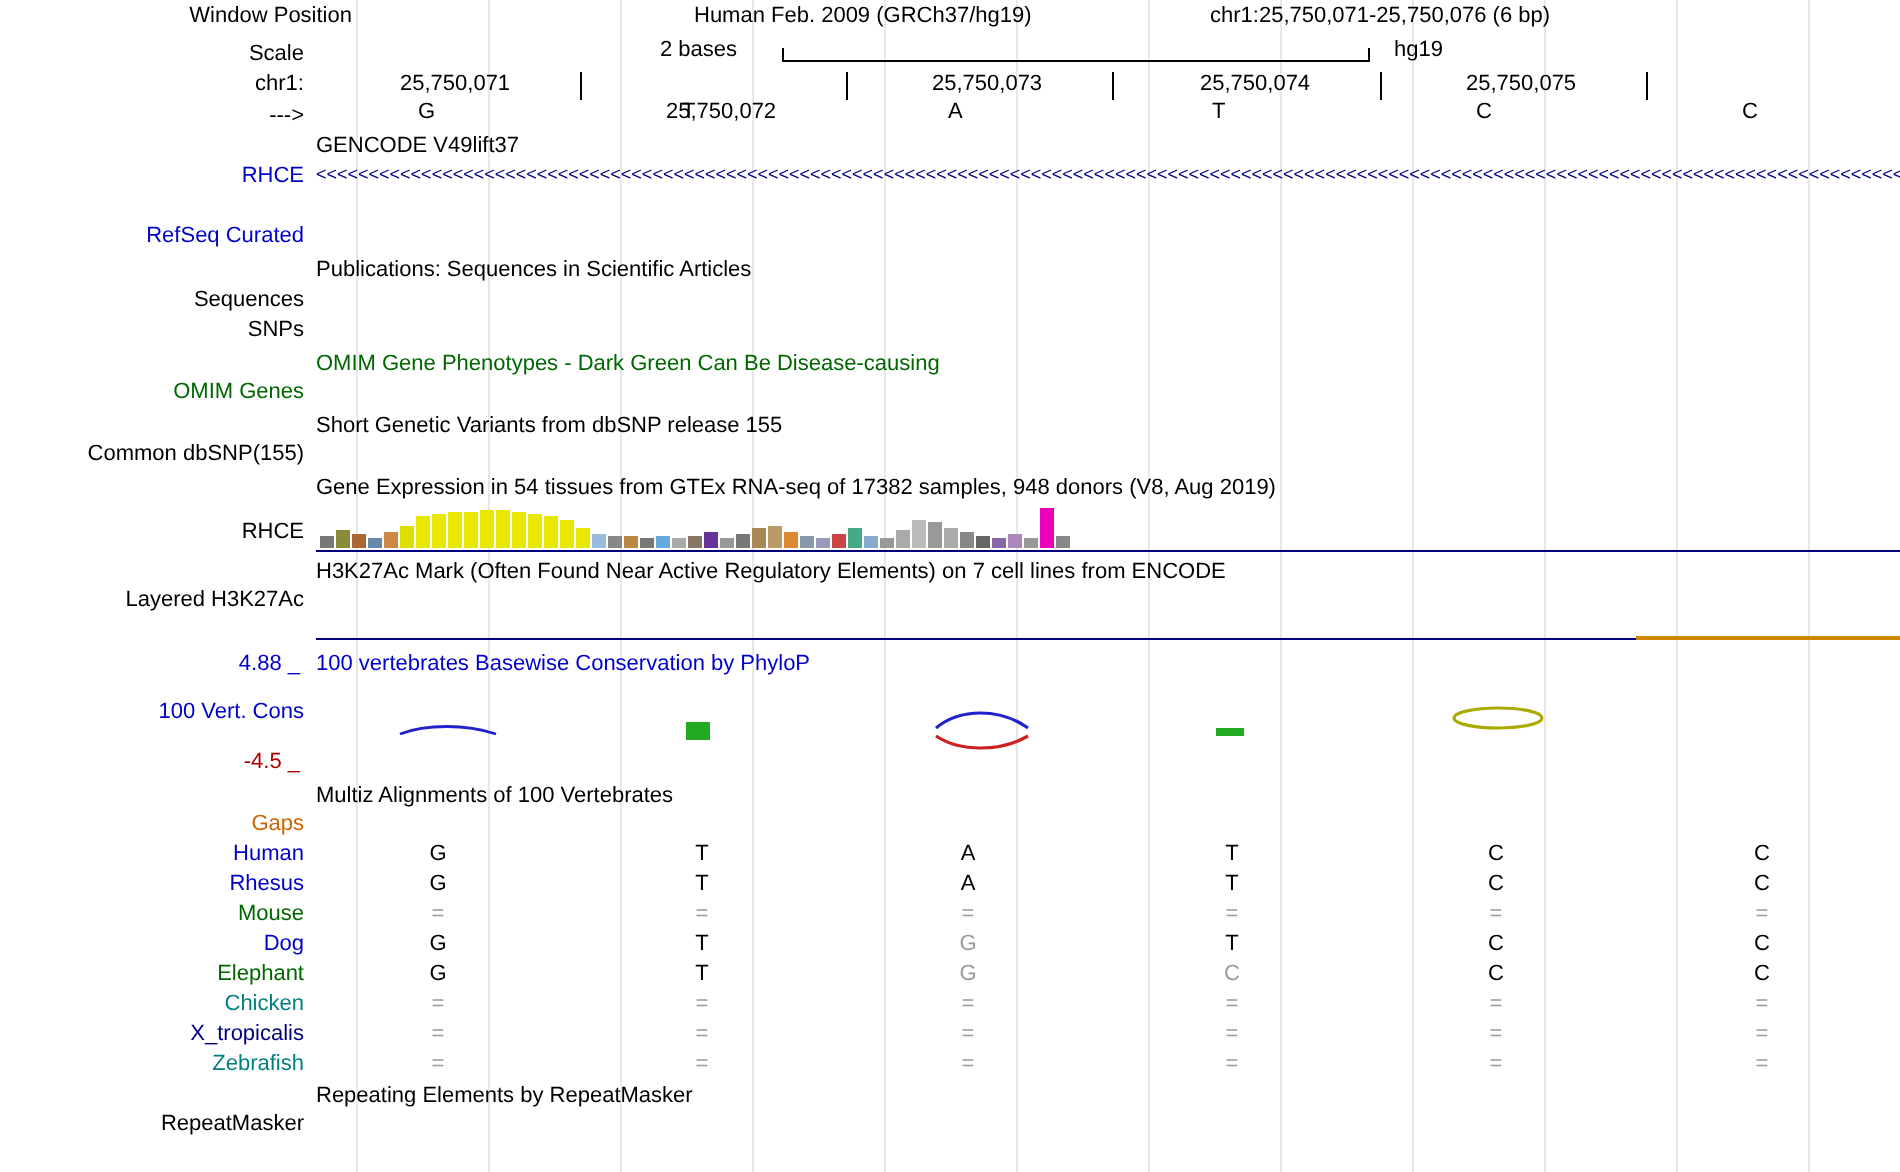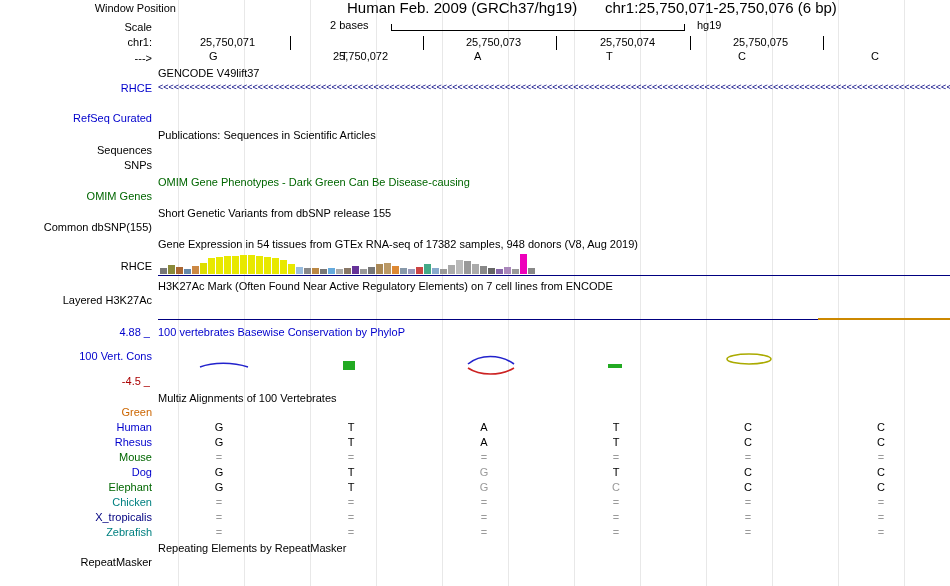--- a/index.html
+++ b/index.html
@@ -113,21 +113,21 @@
     width: 792px;
     height: 48px;
   }
   .maf-letter {
     position: absolute;
     font-size: 11px;
     line-height: 12px;
     text-align: center;
     width: 20px;
   }
-  .topbar-text { font-size: 15px; }
+  .topbar-text { font-size: 11px; }
 </style>
 </head>
 <body>
 
 <div id="browser">
 
   <div class="gridlines" id="gridlines">
       <div class="gridline" style="left: 20px;"></div>
       <div class="gridline" style="left: 86px;"></div>
       <div class="gridline" style="left: 152px;"></div>
@@ -263,21 +263,21 @@
       <rect x="185" y="21" width="12" height="9" fill="#22aa22"></rect>
       <path d="M310,24 C322,14 342,14 356,24" stroke="#2222cc" stroke-width="1.6" fill="none"></path>
       <path d="M310,28 C322,36 342,36 356,28" stroke="#cc2222" stroke-width="1.6" fill="none"></path>
       <rect x="450,0" width="0" height="0" fill="none"></rect>
       <rect x="450" y="24" width="14" height="4" fill="#22aa22"></rect>
       <ellipse cx="591" cy="19" rx="22" ry="5" stroke="#aaaa00" stroke-width="1.6" fill="none"></ellipse>
     </svg>
   </div>
 
   <div class="ctr" style="left:158px; top:392px; width:792px;">Multiz Alignments of 100 Vertebrates</div>
-  <div class="lbl orange" style="left:0; top:406px; width:152px;">Green</div>
+  <div class="lbl orange" style="left:0; top:406px; width:152px;">Gaps</div>
 
   <div id="species-rows">
       <div class="lbl" style="left: 0px; top: 421px; width: 152px; color: rgb(0, 0, 204);">Human</div>
       <div class="maf-letter" style="left: 209px; top: 421px; color: rgb(0, 0, 0);">G</div>
       <div class="maf-letter" style="left: 341px; top: 421px; color: rgb(0, 0, 0);">T</div>
       <div class="maf-letter" style="left: 474px; top: 421px; color: rgb(0, 0, 0);">A</div>
       <div class="maf-letter" style="left: 606px; top: 421px; color: rgb(0, 0, 0);">T</div>
       <div class="maf-letter" style="left: 738px; top: 421px; color: rgb(0, 0, 0);">C</div>
       <div class="maf-letter" style="left: 871px; top: 421px; color: rgb(0, 0, 0);">C</div>
       <div class="lbl" style="left: 0px; top: 436px; width: 152px; color: rgb(0, 0, 204);">Rhesus</div>

